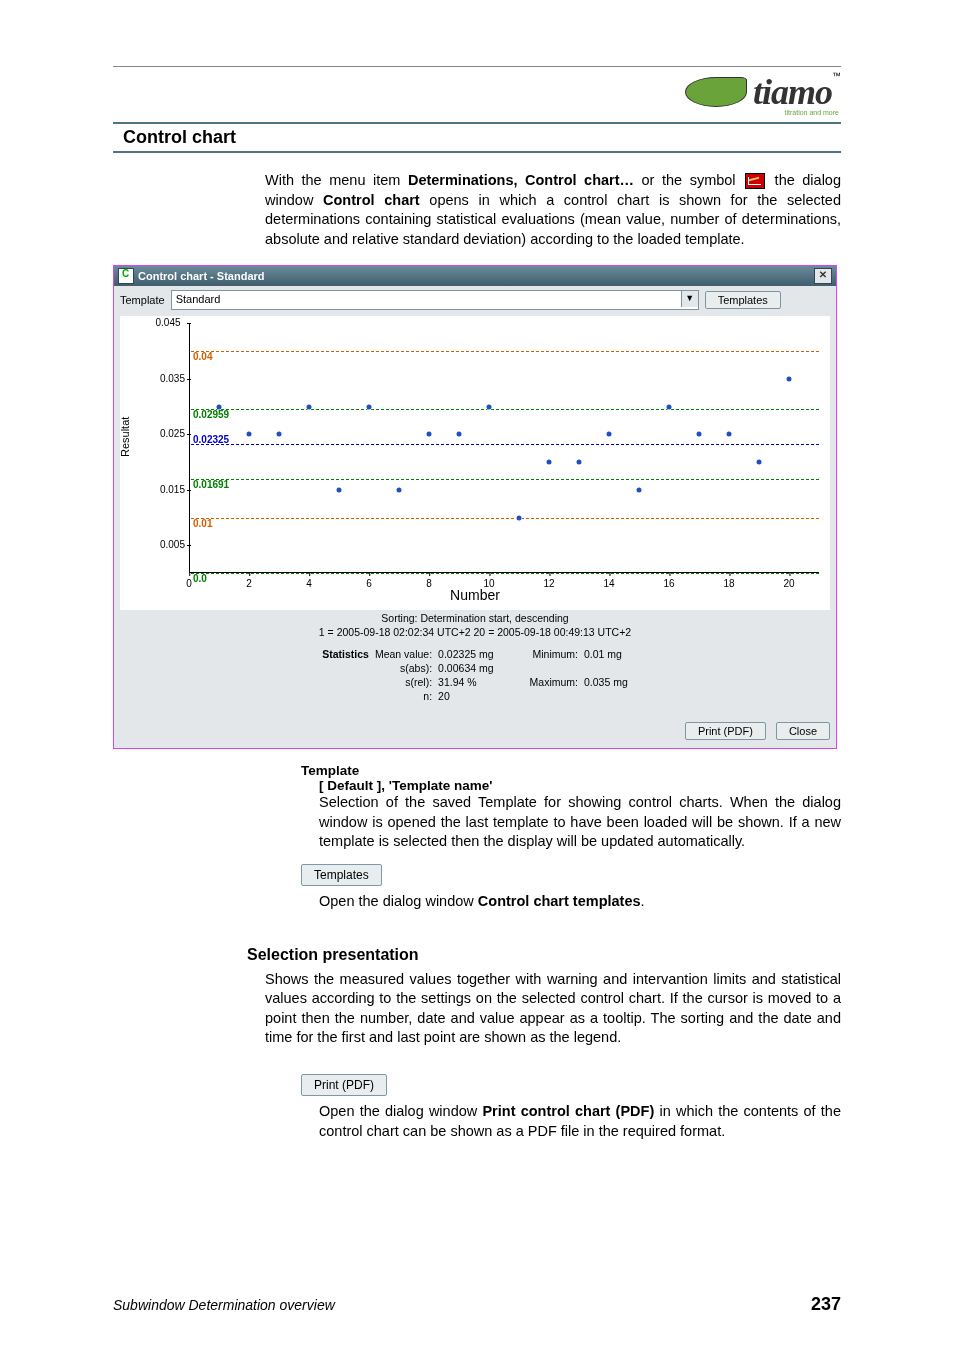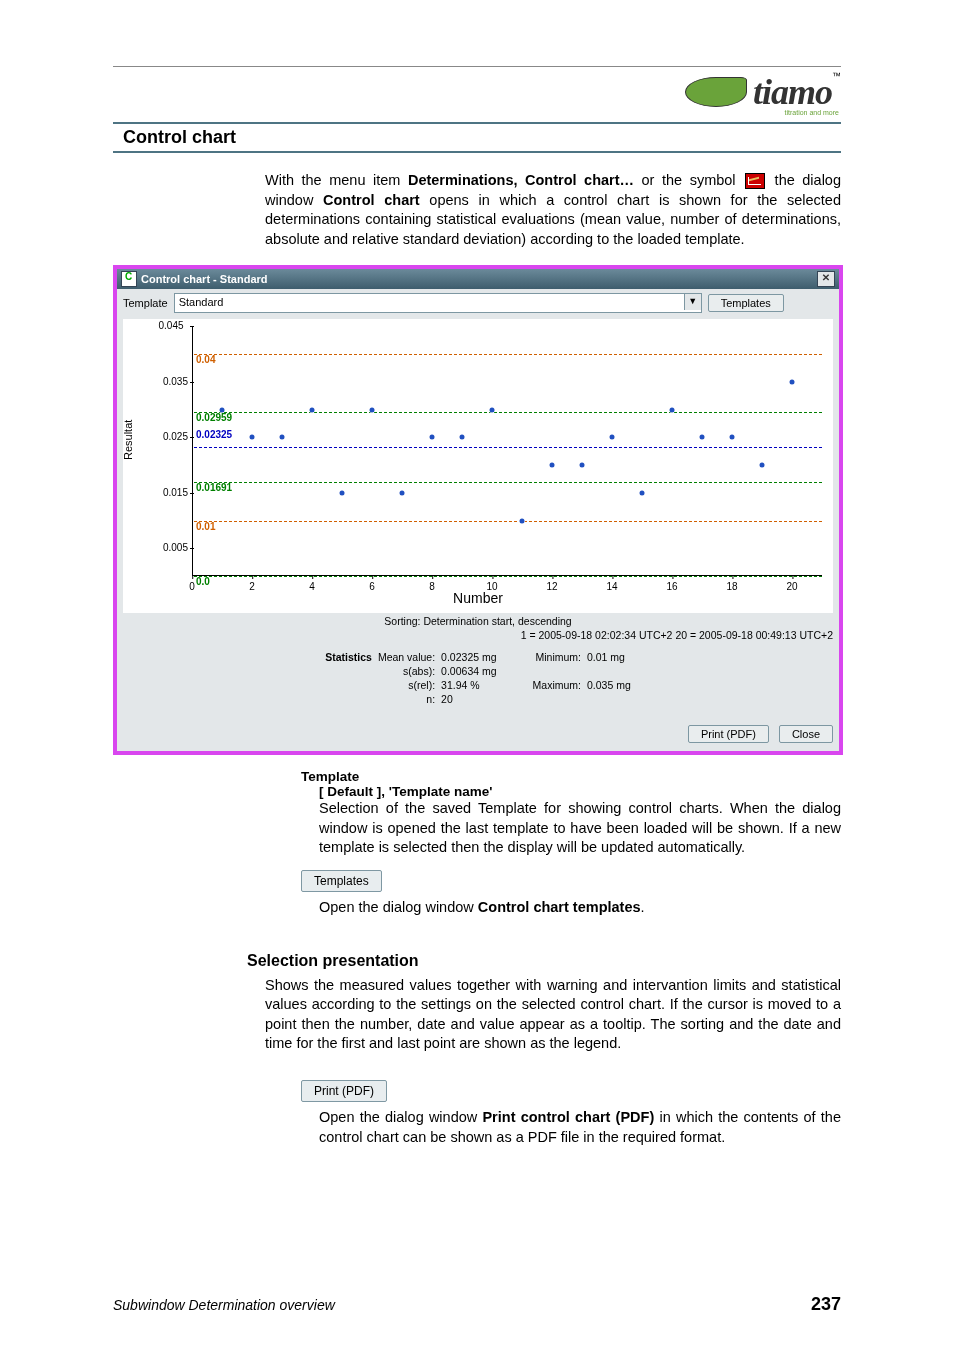--- a/index.html
+++ b/index.html
@@ -108,21 +108,21 @@
     left: 3px; top: 4px;
     width: 10px; height: 5px;
     border-top: 2px solid #e8c060;
     transform: skewY(-15deg);
   }
   
   .window {
     margin-top: 16px;
     margin-left: 0;
     width: 722px;
-    border: 4px solid #d946ef;
+    border: 1px solid #d946ef;
     font-size: 11px;
     font-family: Tahoma, Arial, sans-serif;
   }
   .win-title {
     background: linear-gradient(#6b8a9a, #3e5d6d);
     color: #fff;
     font-weight: bold;
     padding: 2px 4px;
     display: flex;
     align-items: center;
@@ -260,21 +260,21 @@
     border-radius: 50%;
     transform: translate(-50%, -50%);
     box-shadow: 0 0 0 0.5px #fff;
   }
   .sorting-row {
     text-align: center;
     font-size: 10.5px;
     margin-top: 2px;
   }
   .range-row {
-    text-align: right;
+    text-align: center;
     font-size: 10.5px;
     margin-top: 2px;
   }
   .stats {
     display: flex;
     justify-content: center;
     gap: 6px;
     font-size: 10.5px;
     margin-top: 10px;
     margin-bottom: 20px;
@@ -398,21 +398,21 @@
           <div class="xtick" style="left: 428px;">12</div>
           <div class="xtick" style="left: 488px;">14</div>
           <div class="xtick" style="left: 548px;">16</div>
           <div class="xtick" style="left: 608px;">18</div>
           <div class="xtick" style="left: 668px;">20</div>
           <div class="hline" style="top: 33.7778px; border-color: rgb(208, 96, 0);"></div>
           <div class="hline-label" style="top: 33.7778px; color: rgb(208, 96, 0);">0.04</div>
           <div class="hline" style="top: 91.6111px; border-color: rgb(0, 128, 0);"></div>
           <div class="hline-label" style="top: 91.6111px; color: rgb(0, 128, 0);">0.02959</div>
           <div class="hline" style="top: 126.833px; border-color: rgb(0, 0, 192);"></div>
-          <div class="hline-label" style="top: 109px; color: rgb(0, 0, 192);">0.02325</div>
+          <div class="hline-label" style="top: 117px; color: rgb(0, 0, 192);">0.02325</div>
           <div class="hline" style="top: 162.056px; border-color: rgb(0, 128, 0);"></div>
           <div class="hline-label" style="top: 162.056px; color: rgb(0, 128, 0);">0.01691</div>
           <div class="hline" style="top: 200.444px; border-color: rgb(208, 96, 0);"></div>
           <div class="hline-label" style="top: 200.444px; color: rgb(208, 96, 0);">0.01</div>
           <div class="hline" style="top: 256px; border-color: rgb(0, 128, 0);"></div>
           <div class="hline-label" style="top: 256px; color: rgb(0, 128, 0);">0.0</div>
           <div class="pt" style="left: 98px; top: 89.3333px;"></div>
           <div class="pt" style="left: 128px; top: 117.111px;"></div>
           <div class="pt" style="left: 158px; top: 117.111px;"></div>
           <div class="pt" style="left: 188px; top: 89.3333px;"></div>

